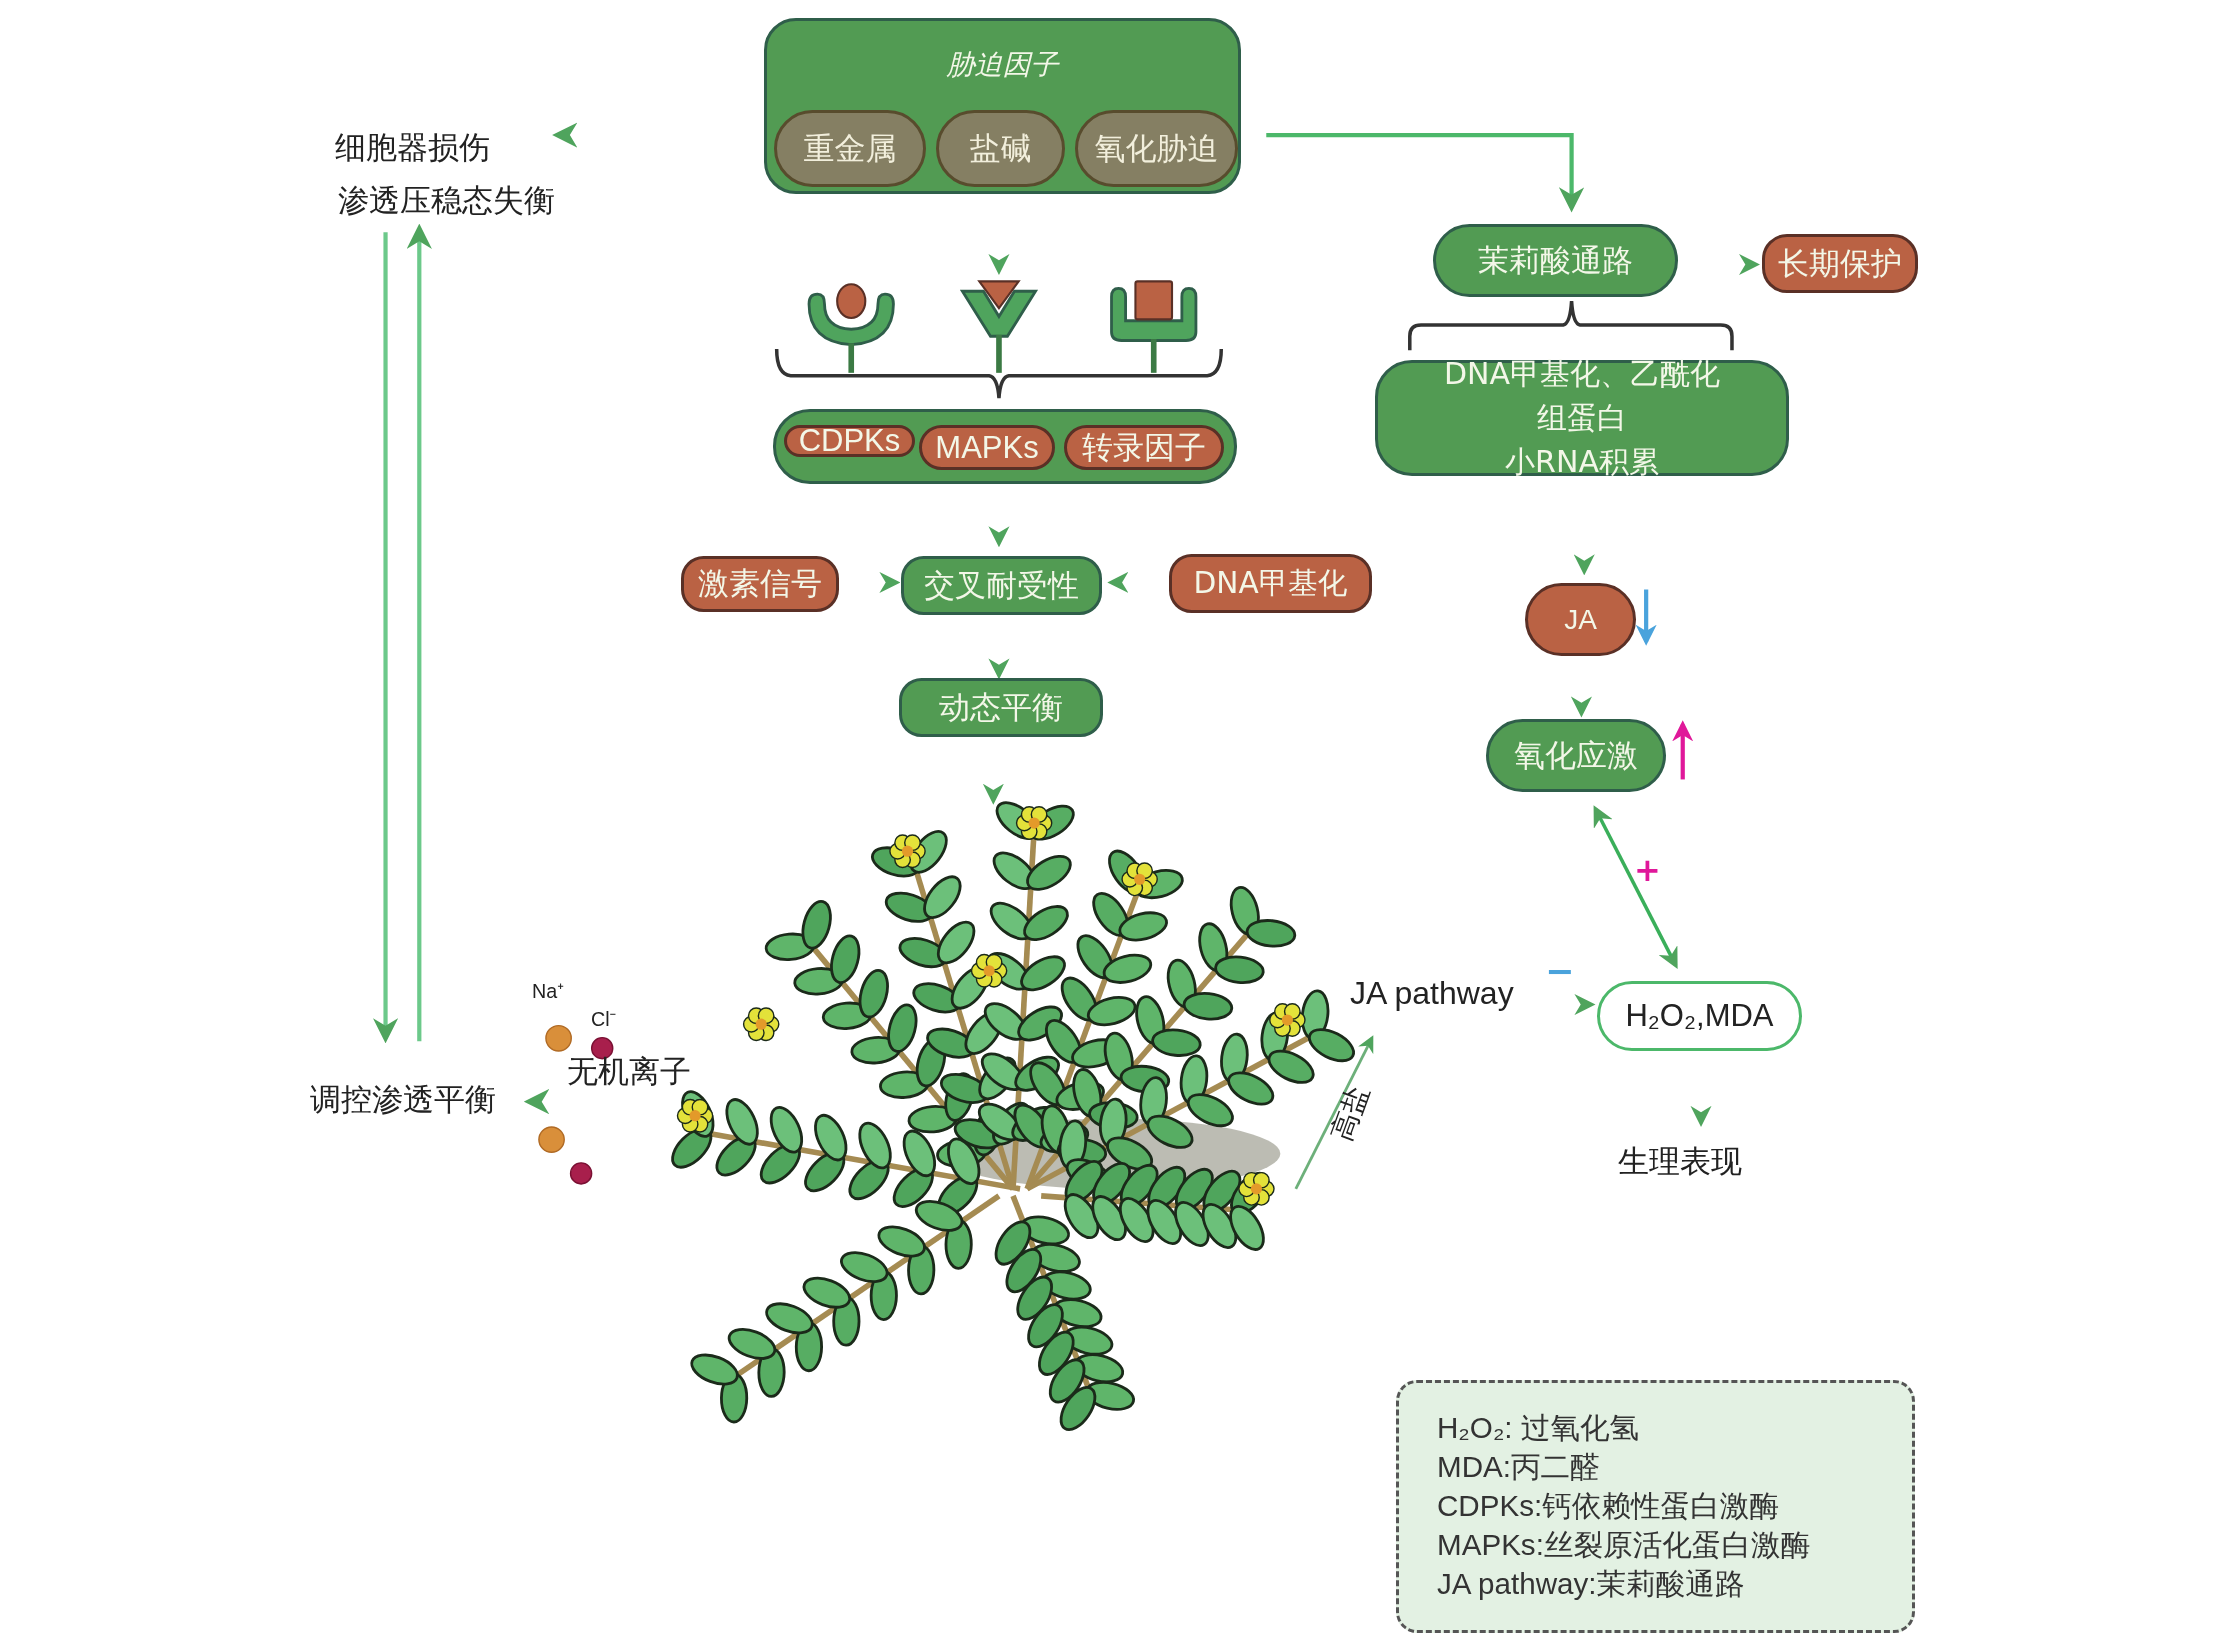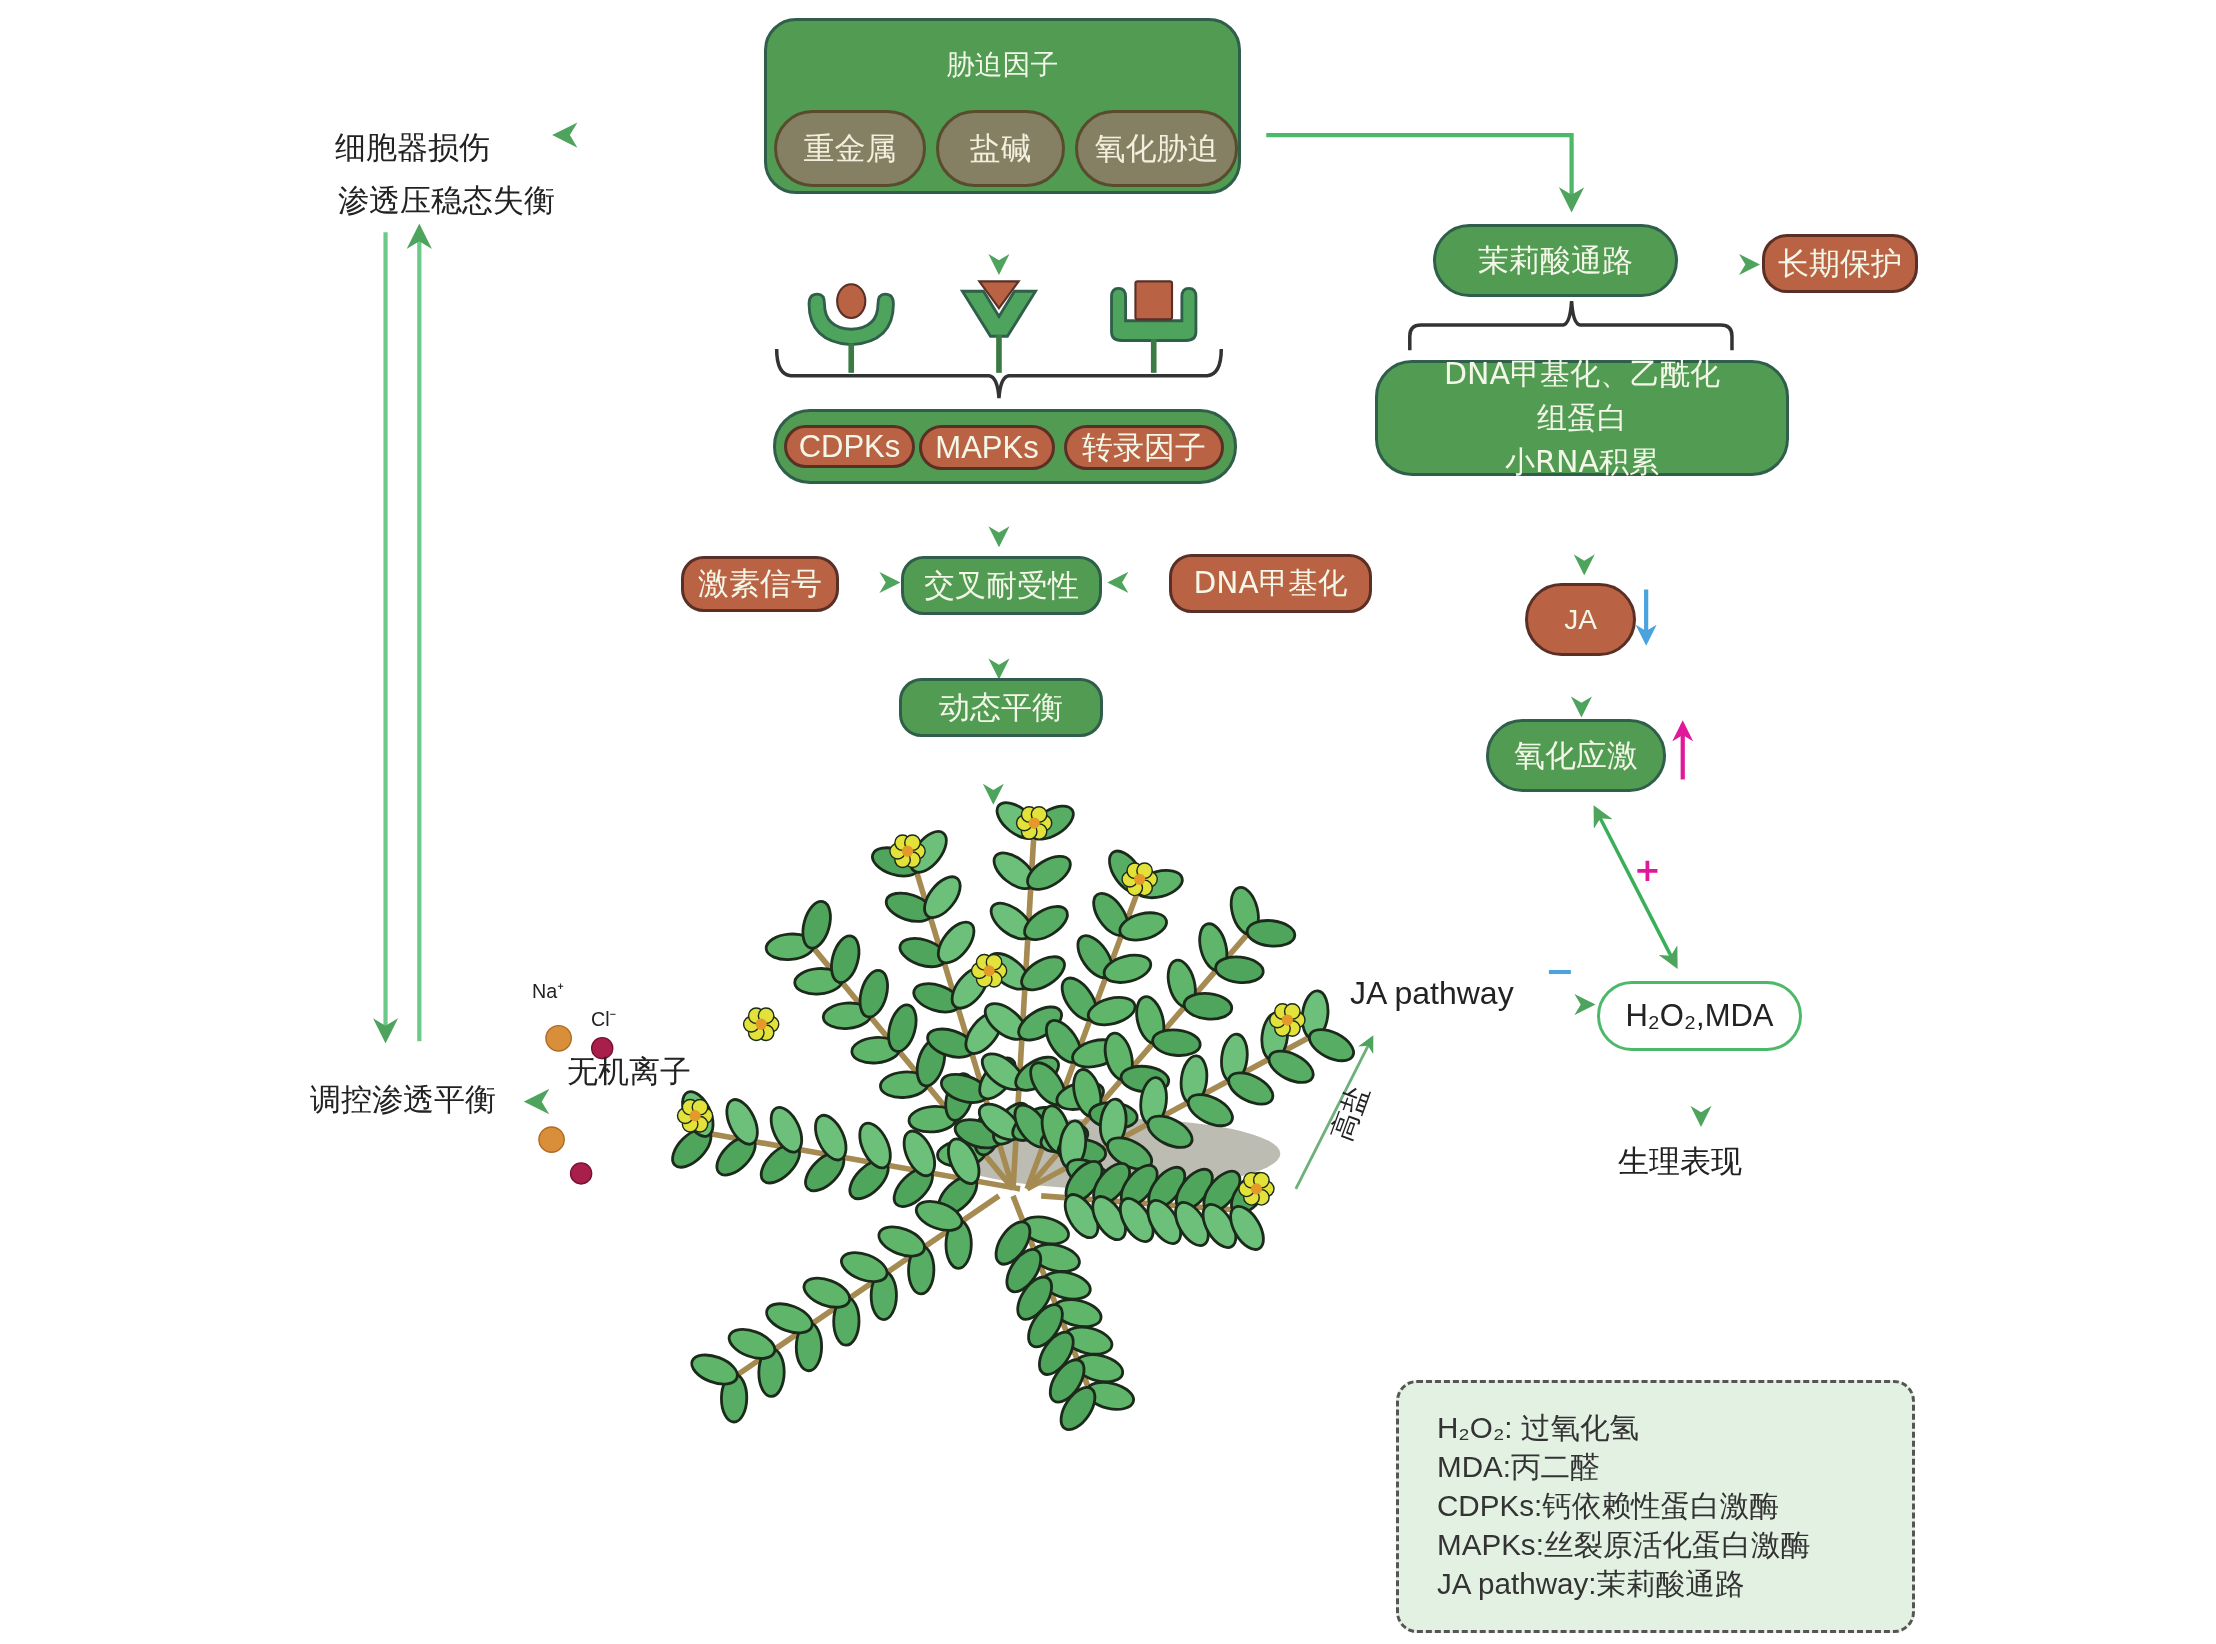--- a/index.html
+++ b/index.html
@@ -334,34 +334,34 @@
             <circle cx="1816" cy="1450" r="11" fill="#e3e23a" stroke="#1b2a1a" stroke-width="2"></circle>
             <circle cx="1823" cy="1437.875644347018" r="11" fill="#e3e23a" stroke="#1b2a1a" stroke-width="2"></circle>
             <circle cx="1837" cy="1437.875644347018" r="11" fill="#e3e23a" stroke="#1b2a1a" stroke-width="2"></circle>
             <circle cx="1830" cy="1450" r="8" fill="#e39a2a" stroke="none"></circle>
           </g>
         </g>
     </g>
   </svg>
 
   <div class="abs green" style="left:764px;top:18.3px;width:477px;height:176px;border-radius:32px;"></div>
-  <div class="abs pill" style="left:764px;top:45px;width:477px;height:39px;font-size:28px;background:transparent;border:none;">胁迫因子</div>
+  <div class="abs pill" style="left:764px;top:45px;width:477px;height:39px;font-size:28px;background:transparent;border:none;font-style:italic;">胁迫因子</div>
   <div class="abs pill olive" style="left:774px;top:110px;width:152px;height:77px;border-radius:39px;font-size:31px;">重金属</div>
   <div class="abs pill olive" style="left:936px;top:110px;width:129px;height:77px;border-radius:39px;font-size:31px;">盐碱</div>
   <div class="abs pill olive" style="left:1075px;top:110px;width:163px;height:77px;border-radius:39px;font-size:31px;">氧化胁迫</div>
 
   <div class="abs txt" style="left:335px;top:117px;font-size:31px;margin-top:10px;">细胞器损伤</div>
   <div class="abs txt" style="left:325px;top:180px;font-size:31px;margin-left:13px;">渗透压稳态失衡</div>
   <div class="abs txt" style="left:310px;top:1079px;font-size:31px;">调控渗透平衡</div>
   <div class="abs txt" style="left:567px;top:1051px;font-size:31px;">无机离子</div>
   <div class="abs txt" style="left:532px;top:977px;font-size:19.7px;font-family:'Liberation Sans',sans-serif;">Na⁺</div>
   <div class="abs txt" style="left:591px;top:1005px;font-size:19.7px;font-family:'Liberation Sans',sans-serif;">Cl⁻</div>
 
   <div class="abs green" style="left:773px;top:409px;width:464px;height:75px;border-radius:37px;"></div>
-  <div class="abs pill red" style="left:784px;top:425px;width:131px;height:43px;border-radius:22.5px;font-size:31px;font-family:'Liberation Sans',sans-serif;">CDPKs</div>
+  <div class="abs pill red" style="left:784px;top:425px;width:131px;height:32px;border-radius:22.5px;font-size:31px;font-family:'Liberation Sans',sans-serif;">CDPKs</div>
   <div class="abs pill red" style="left:919px;top:425px;width:136px;height:45px;border-radius:22.5px;font-size:31px;font-family:'Liberation Sans',sans-serif;">MAPKs</div>
   <div class="abs pill red" style="left:1064px;top:425px;width:160px;height:45px;border-radius:22.5px;font-size:31px;">转录因子</div>
 
   <div class="abs pill red" style="left:681px;top:556px;width:158px;height:56px;border-radius:22.5px;font-size:31px;">激素信号</div>
   <div class="abs pill green" style="left:901px;top:556px;width:201px;height:59px;border-radius:22.5px;font-size:31px;">交叉耐受性</div>
   <div class="abs pill red" style="left:1169px;top:554px;width:203px;height:59px;border-radius:22.5px;font-size:29.6px;">DNA甲基化</div>
   <div class="abs pill green" style="left:899px;top:678px;width:204px;height:59px;border-radius:22.5px;font-size:31px;">动态平衡</div>
 
   <div class="abs pill green" style="left:1433px;top:224px;width:245px;height:73px;border-radius:37px;font-size:31px;">茉莉酸通路</div>
   <div class="abs pill red" style="left:1762px;top:234px;width:156px;height:59px;border-radius:25px;font-size:31px;">长期保护</div>

